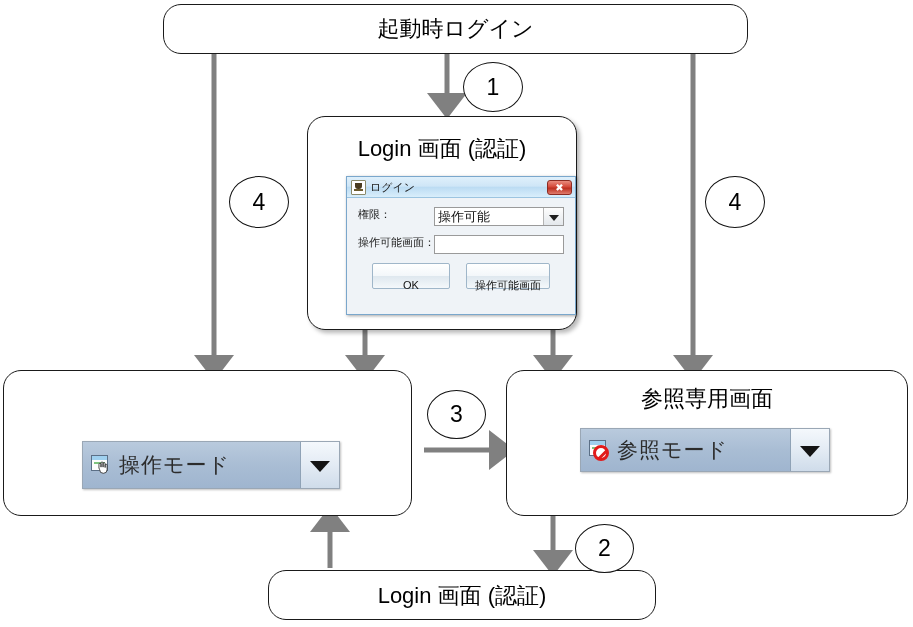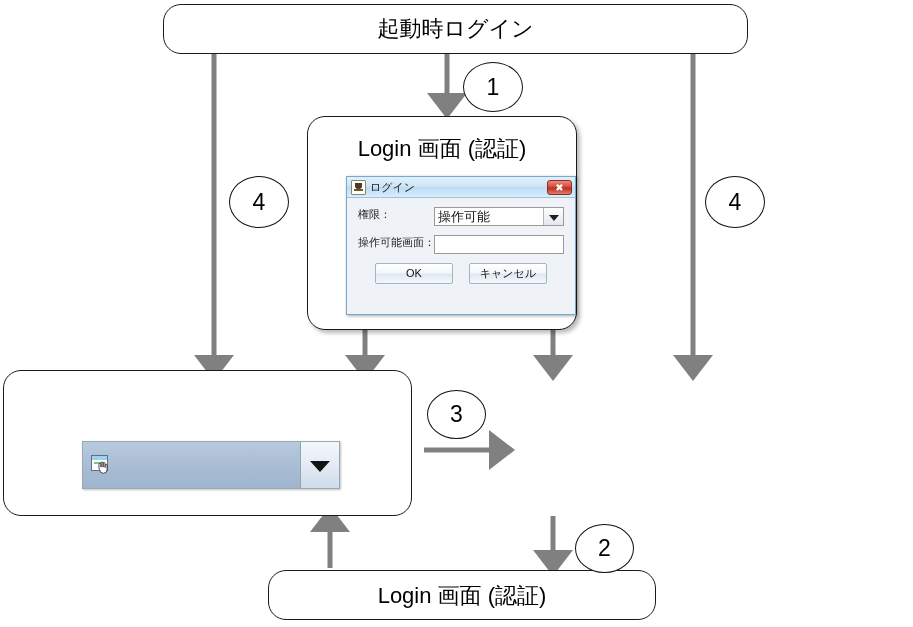--- a/index.html
+++ b/index.html
@@ -53,21 +53,21 @@
               background:linear-gradient(to bottom,#fdfdfd,#e4e8ec);
               position:relative;}
   .combo .arw:after{content:"";position:absolute;left:50%;top:50%;margin:-2px 0 0 -5px;
                     border-left:5px solid transparent;border-right:5px solid transparent;
                     border-top:6px solid #1f1f1f;}
   .textfield{flex:1 1 auto;height:19px;box-sizing:border-box;border:1px solid #9a9a9a;background:#fff;}
   .btnrow{display:flex;justify-content:center;gap:16px;margin-top:4px;}
   .jbtn{min-width:78px;height:21px;box-sizing:border-box;
         border:1px solid #9fb6c9;border-radius:2px;
         background:linear-gradient(to bottom,#ffffff 0%,#f3f7fa 48%,#dfe8ef 52%,#f4f8fb 100%);
-        font-size:11px;line-height:19px;text-align:center;color:#111;white-space:nowrap;padding:0 8px;}
+        font-size:11px;line-height:19px;text-align:center;color:#111;white-space:nowrap;padding:12px 8px;}
 
   
   .modecombo{position:absolute;box-sizing:border-box;display:flex;
              border:1px solid #9aa7b5;background:#9fb4ce;
              box-shadow:1px 1px 2px rgba(0,0,0,.25);}
   .mc-main{flex:1 1 auto;display:flex;align-items:center;padding-left:7px;
            background:linear-gradient(to bottom,#b9cadd 0%,#a9bdd4 50%,#9fb5cf 100%);
            border-right:1px solid #8fa2b6;}
   .mc-icon{width:22px;height:22px;position:relative;flex:0 0 auto;margin-right:7px;}
   .mc-win{position:absolute;left:1px;top:1px;width:17px;height:16px;box-sizing:border-box;
@@ -142,44 +142,59 @@
           </div>
         </div>
 
         <div class="frow">
           <div class="flabel">操作可能画面：</div>
           <div class="textfield"></div>
         </div>
 
         <div class="btnrow">
           <div class="jbtn">OK</div>
-          <div class="jbtn">キャンセル</div>
+          <div class="jbtn">操作可能画面</div>
         </div>
       </div>
     </div>
   </div>
 
   <div class="node" style="left:3px;top:370px;width:409px;height:146px;">
 
     <div class="modecombo" style="left:78px;top:70px;width:258px;height:48px;">
       <div class="mc-main">
         <div class="mc-icon">
           <div class="mc-win"></div>
           <svg class="mc-hand" viewBox="0 0 16 16">
             <path d="M4.2,8.5 L4.2,4.6 a1.1,1.1 0 0 1 2.2,0 L6.4,7.6 L6.4,3.2
                      a1.1,1.1 0 0 1 2.2,0 L8.6,7.6 L8.6,3.9 a1.1,1.1 0 0 1 2.2,0
                      L10.8,8 L10.8,5.6 a1.05,1.05 0 0 1 2.1,0 L12.9,10.2
                      a4,4 0 0 1 -4,4 a4,4 0 0 1 -4,-4 z" fill="#ffffff" stroke="#2b2b2b" stroke-width="0.9"></path>
           </svg>
         </div>
+        <div class="mc-text">操作モード</div>
       </div>
       <div class="mc-arrow"></div>
     </div>
   </div>
 
+  <div class="node" style="left:506px;top:370px;width:402px;height:146px;">
+    <div class="node-title" style="top:15px;">参照専用画面</div>
+
+    <div class="modecombo" style="left:73px;top:57px;width:250px;height:44px;">
+      <div class="mc-main">
+        <div class="mc-icon">
+          <div class="mc-win"></div>
+          <div class="mc-ban"></div>
+        </div>
+        <div class="mc-text">参照モード</div>
+      </div>
+      <div class="mc-arrow"></div>
+    </div>
+  </div>
 
   <div class="node" style="left:268px;top:570px;width:388px;height:50px;">
     <div class="node-title" style="top:12px;">Login 画面 (認証)</div>
   </div>
 
   <div class="step" style="left:463px;top:62px;width:58px;height:48px;">
     <span>1</span>
   </div>
 
   <div class="step" style="left:229px;top:176px;width:58px;height:50px;">

